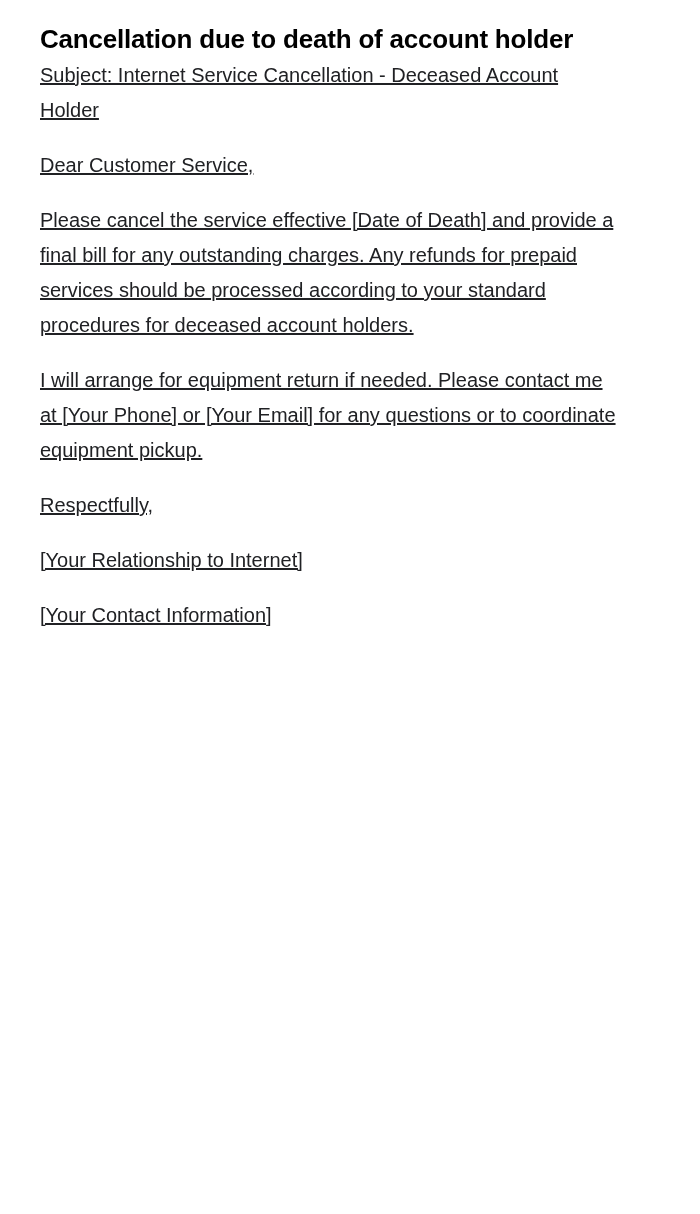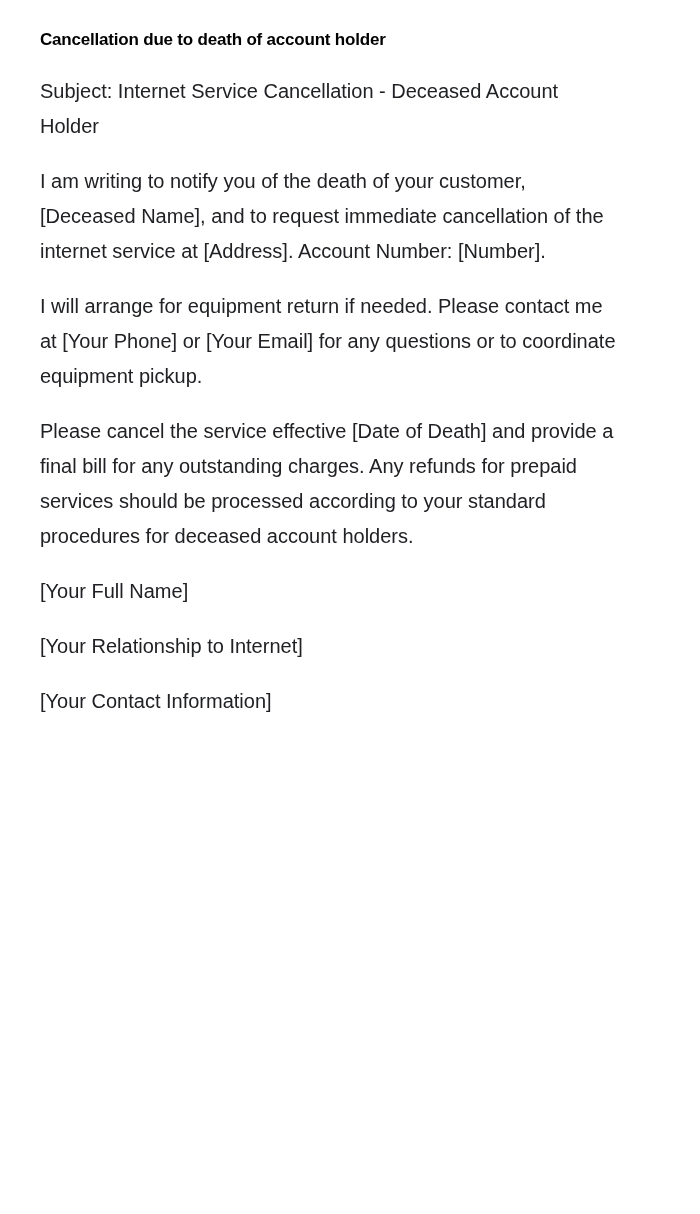--- a/index.html
+++ b/index.html
@@ -13,56 +13,57 @@
     font-family: "Liberation Sans", "DejaVu Sans", sans-serif;
     color: #202124;
     -webkit-font-smoothing: antialiased;
   }
   .doc {
     box-sizing: border-box;
     width: 700px;
     padding: 24px 40px 40px 40px;
   }
   .doc-title {
-    margin: 0 0 19px 0;
-    font-size: 17px;
+    margin: 0 0 3px 0;
+    font-size: 26px;
     line-height: 31px;
     font-weight: 700;
     color: #000000;
     letter-spacing: -0.2px;
   }
   .para {
     margin: 0 0 20px 0;
     max-width: 576px;
     font-size: 20px;
     line-height: 35px;
     font-weight: 400;
     color: #202124;
+    text-decoration: underline;
   }
   .para:last-child {
     margin-bottom: 0;
   }
 </style>
 </head>
 <body>
 
 <main class="doc">
   <h1 class="doc-title">Cancellation due to death of account holder</h1>
 
   <p class="para">Subject: Internet Service Cancellation - Deceased Account Holder</p>
 
+  <p class="para">Dear Customer Service,</p>
 
-  <p class="para">I am writing to notify you of the death of your customer, [Deceased Name], and to request immediate cancellation of the internet service at [Address]. Account Number: [Number].</p>
 
+
+  <p class="para">Please cancel the service effective [Date of Death] and provide a final bill for any outstanding charges. Any refunds for prepaid services should be processed according to your standard procedures for deceased account holders.</p>
 
   <p class="para">I will arrange for equipment return if needed. Please contact me at [Your Phone] or [Your Email] for any questions or to coordinate equipment pickup.</p>
 
-  <p class="para">Please cancel the service effective [Date of Death] and provide a final bill for any outstanding charges. Any refunds for prepaid services should be processed according to your standard procedures for deceased account holders.</p>
 
 
+  <p class="para">Respectfully,</p>
 
-
-  <p class="para">[Your Full Name]</p>
 
   <p class="para">[Your Relationship to Internet]</p>
 
   <p class="para">[Your Contact Information]</p>
 </main>
 
 </body></html>

